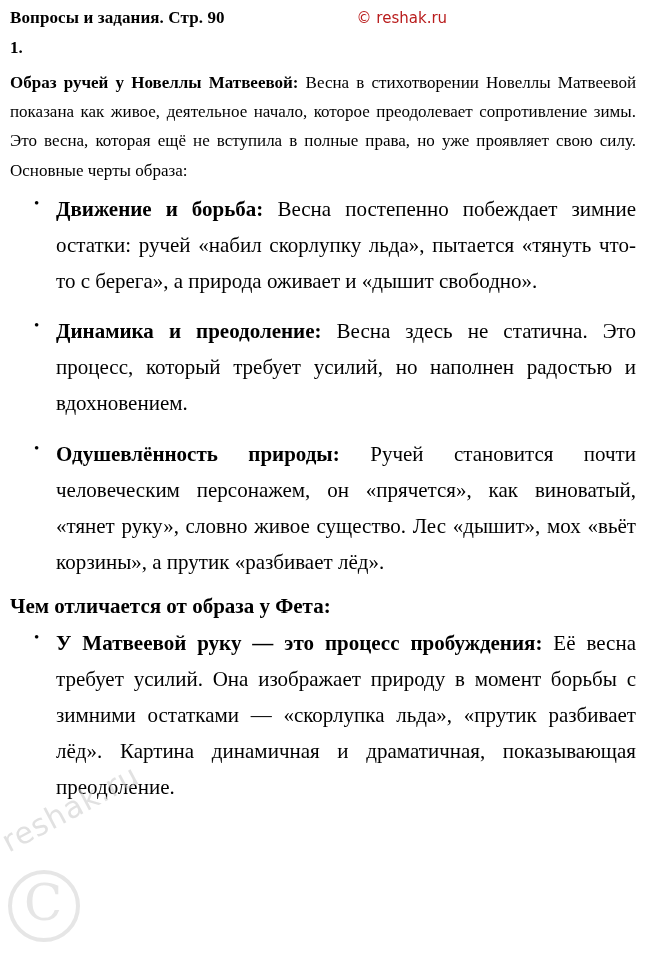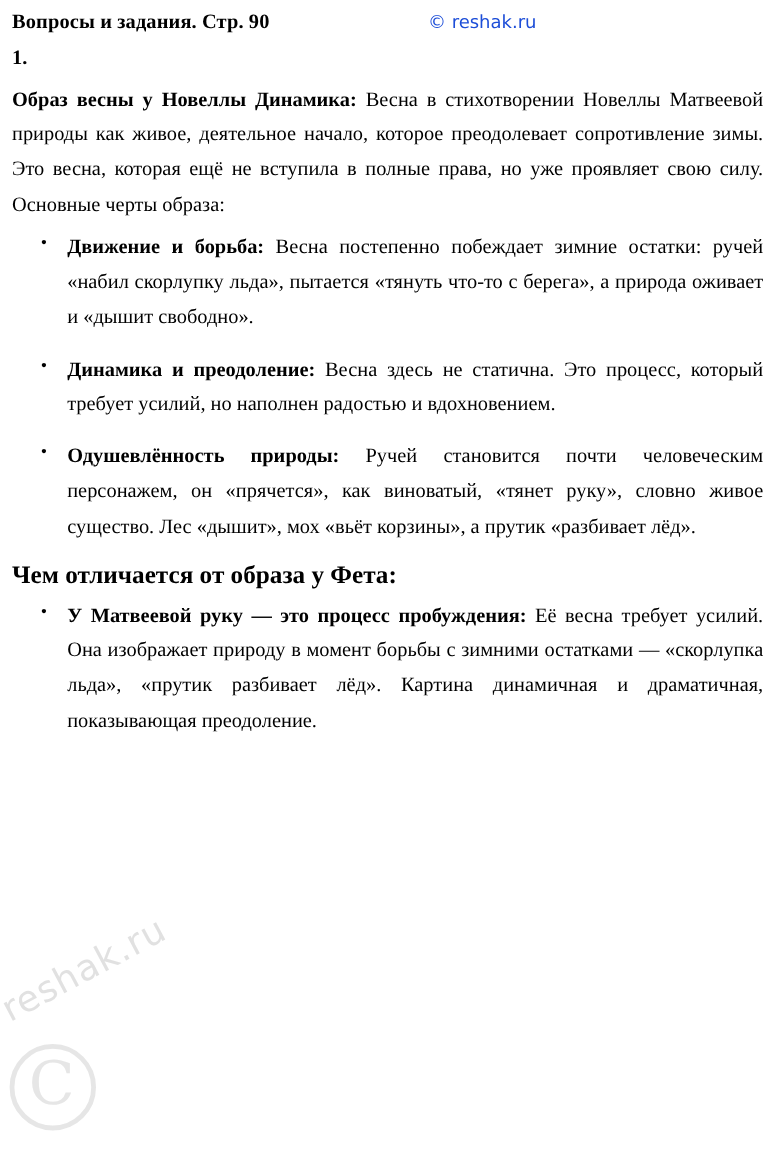--- a/index.html
+++ b/index.html
@@ -31,21 +31,21 @@
   .header-title {
     font-weight: bold;
     font-size: 17px;
     letter-spacing: 0.1px;
     white-space: nowrap;
   }
   .watermark-top {
     margin-left: 132px;
     font-family: "DejaVu Sans", sans-serif;
     font-size: 15px;
-    color: #1d4ed8;
+    color: #b91c1c;
     white-space: nowrap;
   }
   .task-number {
     font-weight: bold;
     font-size: 17px;
     margin: 2px 0 10px 0;
   }
   p.para {
     font-size: 17px;
     line-height: 1.72;
@@ -58,21 +58,21 @@
   }
   ul.bullets {
     list-style: none;
     margin: 4px 0 6px 0;
     padding: 0;
   }
   ul.bullets > li {
     position: relative;
     padding-left: 46px;
     margin-bottom: 14px;
-    font-size: 17px;
+    font-size: 21px;
     line-height: 1.72;
     text-align: justify;
   }
   ul.bullets > li::before {
     content: "\2022";
     position: absolute;
     left: 24px;
     top: 0;
     font-size: 15px;
     line-height: 1.72;
@@ -130,21 +130,21 @@
 
 <div class="page">
 
   <div class="header-row">
     <div class="header-title">Вопросы и задания. Стр. 90</div>
     <div class="watermark-top">© reshak.ru</div>
   </div>
 
   <div class="task-number">1.</div>
 
-  <p class="para"><span class="bold">Образ весны у Новеллы Динамика:</span><span> Весна в стихотворении Новеллы Матвеевой природы как живое, деятельное начало, которое преодолевает сопротивление зимы. Это весна, которая ещё не вступила в полные права, но уже проявляет свою силу. Основные черты образа:</span></p>
+  <p class="para"><span class="bold">Образ ручей у Новеллы Матвеевой:</span><span> Весна в стихотворении Новеллы Матвеевой показана как живое, деятельное начало, которое преодолевает сопротивление зимы. Это весна, которая ещё не вступила в полные права, но уже проявляет свою силу. Основные черты образа:</span></p>
 
   <ul class="bullets">
     <li><span class="bold">Движение и борьба:</span><span> Весна постепенно побеждает зимние остатки: ручей «набил скорлупку льда», пытается «тянуть что-то с берега», а природа оживает и «дышит свободно».</span></li>
     <li><span class="bold">Динамика и преодоление:</span><span> Весна здесь не статична. Это процесс, который требует усилий, но наполнен радостью и вдохновением.</span></li>
     <li><span class="bold">Одушевлённость природы:</span><span> Ручей становится почти человеческим персонажем, он «прячется», как виноватый, «тянет руку», словно живое существо. Лес «дышит», мох «вьёт корзины», а прутик «разбивает лёд».</span></li>
   </ul>
 
   <div class="section-head">Чем отличается от образа у Фета:</div>
 
   <ul class="bullets">

